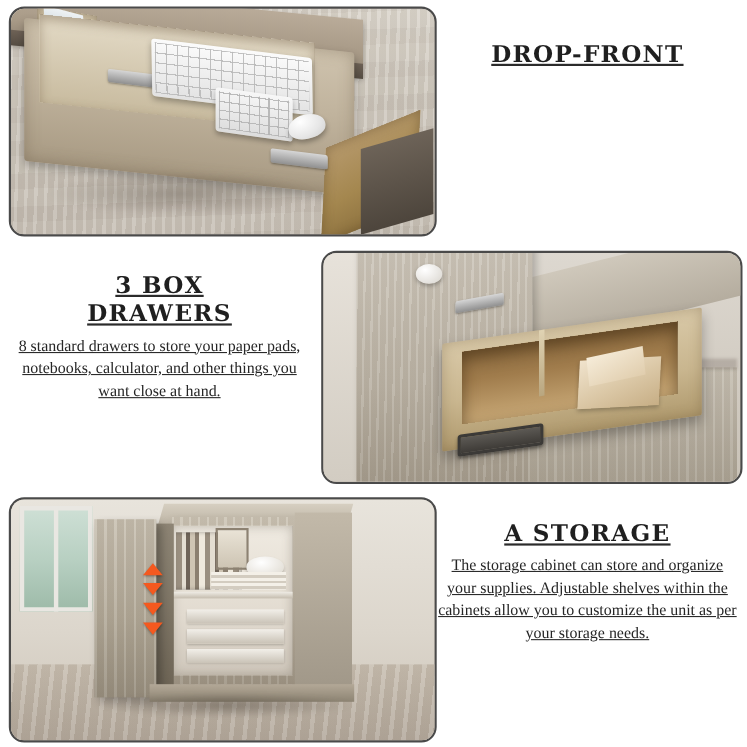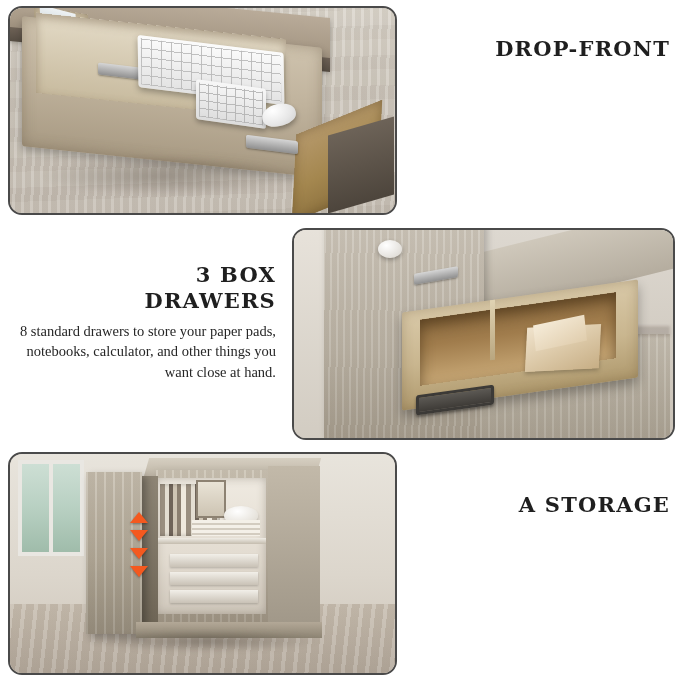--- a/index.html
+++ b/index.html
@@ -25,21 +25,22 @@
   .photo {
     position: absolute;
     border: 2px solid #4a4a4a;
     border-radius: 14px;
     overflow: hidden;
     background: #cfc7bb;
   }
 
   .caption {
     position: absolute;
-    text-align: right;
+    text-align: center;
+    text-decoration: underline;
   }
   .caption h2 {
     margin: 0 0 6px 0;
     font-family: "DejaVu Serif", serif;
     font-weight: 700;
     letter-spacing: 1.2px;
     font-size: 21px;
     line-height: 1.25;
     color: #1f1f1f;
     text-transform: uppercase;
@@ -239,21 +240,21 @@
     position: absolute; left: 84px; top: 10px; width: 24px; height: 18px;
     background: radial-gradient(ellipse at 35% 30%, #ffffff, #d8d4cd);
     border-radius: 50%;
     box-shadow: 0 2px 4px rgba(0,0,0,.3);
   }
   .p2-floorline {
     position: absolute; left: 186px; top: 96px; width: 190px; height: 10px;
     background: rgba(90,80,70,.25);
     filter: blur(1.5px);
   }
-  #caption-drawers { left: 14px; top: 262px; width: 262px; }
+  #caption-drawers { left: 14px; top: 246px; width: 262px; }
 
   
   #panel-cabinet { left: 8px; top: 452px; width: 385px; height: 219px; }
   .p3-bg { position: absolute; inset: 0; background: linear-gradient(180deg,#e8e4dc 0%, #dcd6cc 55%, #cdc5b9 100%); }
   .p3-window {
     position: absolute; left: 8px; top: 6px; width: 66px; height: 96px;
     background: linear-gradient(180deg,#cfe0d6 0%, #b8d0c2 50%, #9dbaa8 100%);
     box-shadow: inset 0 0 0 4px #e9e7e2;
   }
   .p3-window::after {
@@ -351,21 +352,21 @@
   }
   .arrow.up {
     border-top: none;
     border-bottom: 11px solid #f4591f;
   }
   .p3-shadow {
     position: absolute; left: 80px; top: 176px; width: 230px; height: 22px;
     background: radial-gradient(ellipse at center, rgba(60,52,44,.40) 0%, rgba(60,52,44,0) 72%);
     filter: blur(2px);
   }
-  #caption-cabinet { left: 398px; top: 492px; width: 272px; }
+  #caption-cabinet { left: 398px; top: 472px; width: 272px; }
 </style>
 </head>
 <body>
 
 <div class="page">
 
   <div class="photo" id="panel-keyboard">
     <div class="p1-bg"></div>
     <div class="p1-floorgrain"></div>
     <div class="p1-desktop"></div>
@@ -441,15 +442,16 @@
       <div class="arrow" style="top:54px"></div>
     </div>
     <div class="p3-base"></div>
     <div class="p3-shadow"></div>
   </div>
 
   <div class="caption" id="caption-cabinet">
     <h2>
       <span>A STORAGE</span><br>
     </h2>
+    <p>The storage cabinet can store and organize your supplies. Adjustable shelves within the cabinets allow you to customize the unit as per your storage needs.</p>
   </div>
 
 </div>
 
 </body></html>

